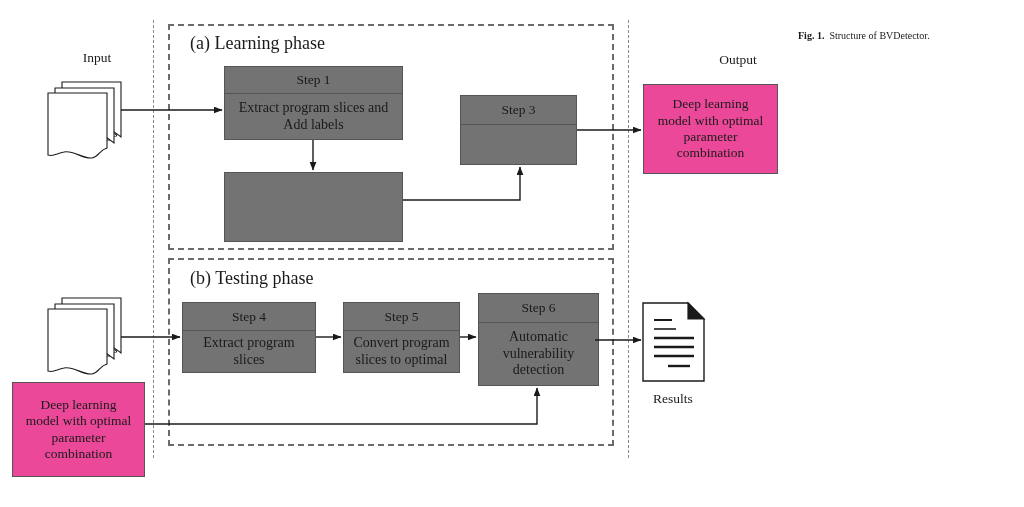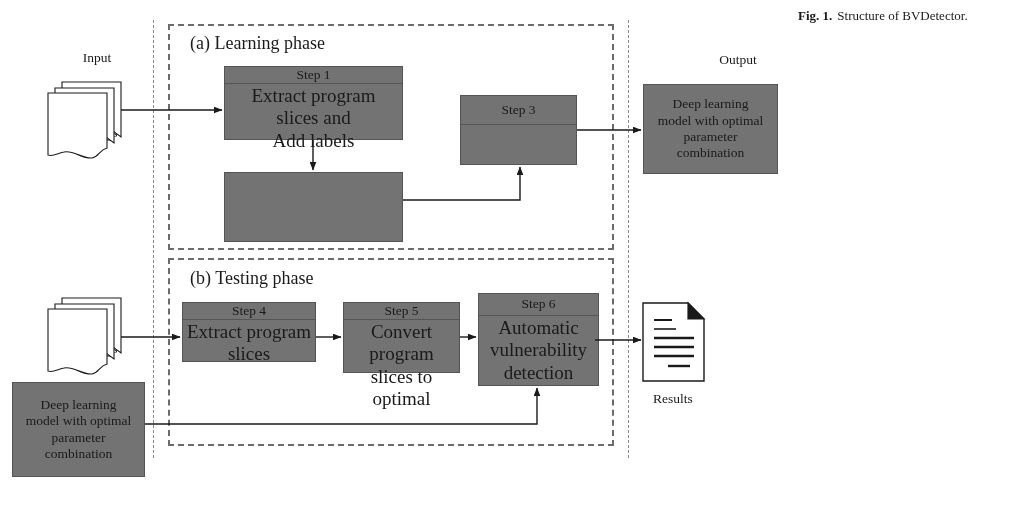--- a/index.html
+++ b/index.html
@@ -15,24 +15,24 @@
     position: relative;
     width: 1024px;
     height: 507px;
     background: #ffffff;
     overflow: hidden;
   }
   .abs { position: absolute; box-sizing: border-box; }
 
   
   .caption {
-    top: 8px;
+    top: 30px;
     left: 798px;
     width: 224px;
-    font-size: 13px;
+    font-size: 10px;
     line-height: 1.2;
     white-space: nowrap;
   }
   .caption .cap-num { font-weight: bold; }
   .caption .cap-txt { padding-left: 5px; }
 
   
   .phase-box {
     border: 2px dashed #6b6b6b;
     background: transparent;
@@ -61,29 +61,29 @@
     justify-content: center;
     font-size: 13.5px;
     white-space: nowrap;
   }
   .stepbox .bdy {
     flex: 1;
     display: flex;
     align-items: center;
     justify-content: center;
     text-align: center;
-    font-size: 19px;
+    font-size: 14px;
     line-height: 1.18;
     padding: 1px 4px;
   }
 
   
   .plainbox {
     border: 1.2px solid #555;
-    background: #737373;
+    background: #ec4899;
     display: flex;
     align-items: center;
     justify-content: center;
     text-align: center;
     font-size: 13.5px;
     line-height: 1.22;
     padding: 2px 4px;
   }
 
   
@@ -160,21 +160,21 @@
 
   <div class="abs plainbox" style="left:643px; top:84px; width:135px; height:90px;">
     <div>
       <div>Deep learning</div>
       <div>model with optimal</div>
       <div>parameter</div>
       <div>combination</div>
     </div>
   </div>
 
-  <div class="abs stepbox" style="left:182px; top:302px; width:134px; height:60px;">
+  <div class="abs stepbox" style="left:182px; top:302px; width:134px; height:71px;">
     <div class="hdr" style="height:27px;">Step 4</div>
     <div class="bdy">
       <div>
         <div>Extract program</div>
         <div>slices</div>
       </div>
     </div>
   </div>
 
   <div class="abs stepbox" style="left:343px; top:302px; width:117px; height:71px;">

